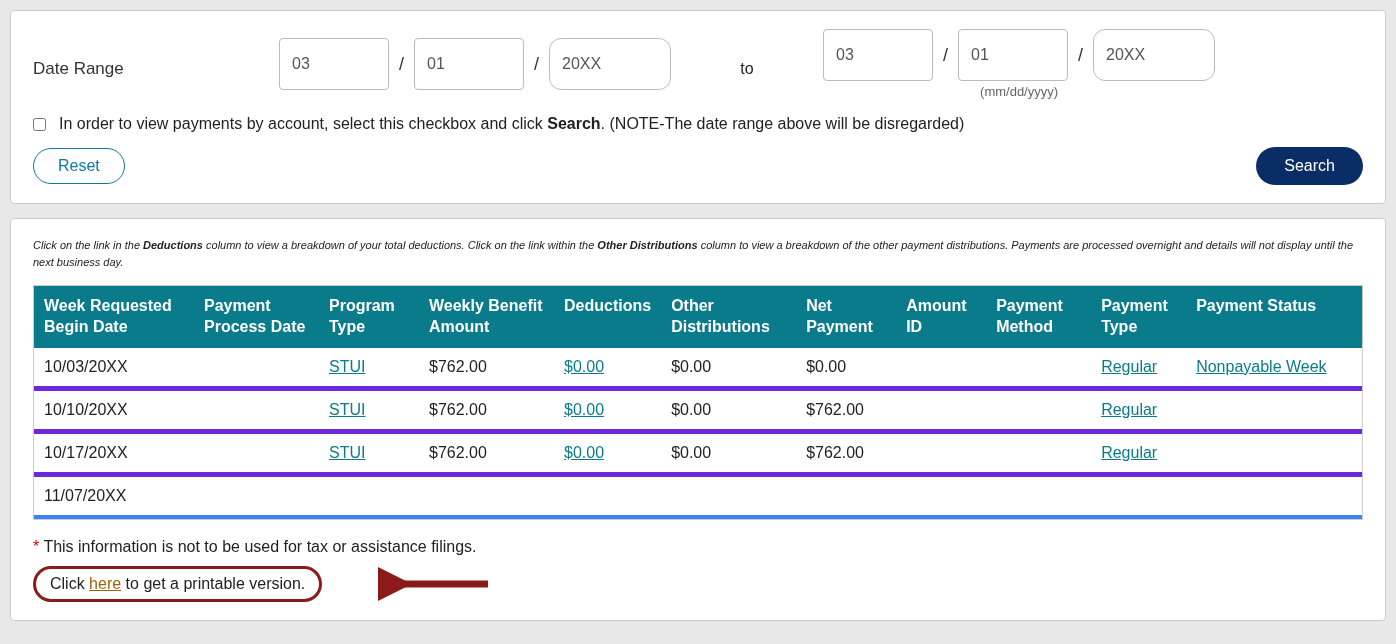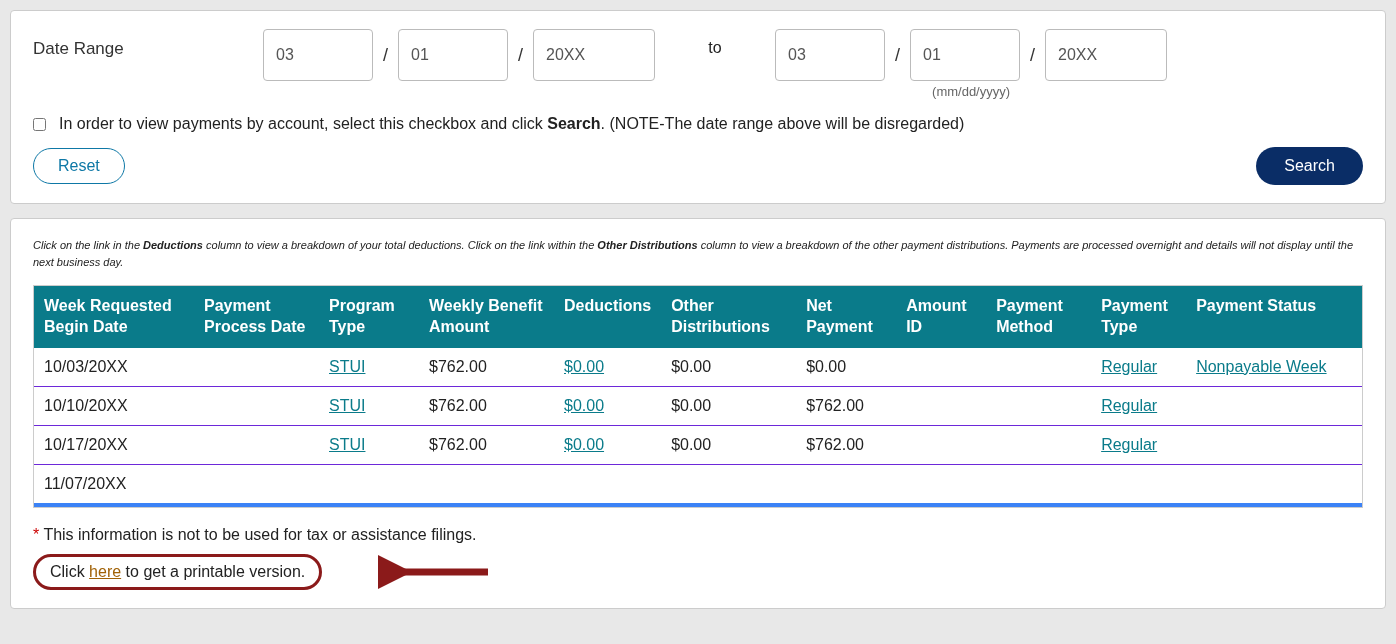--- a/index.html
+++ b/index.html
@@ -14,22 +14,22 @@
   }
   .panel {
     background: #fff;
     border: 1px solid #ccc;
     border-radius: 4px;
     padding: 18px 22px;
     margin-bottom: 14px;
   }
   .date-range-row {
     display: flex;
-    align-items: flex-start;
-    gap: 0;
+    align-items: center;
+    gap: 16px;
     margin-bottom: 16px;
   }
   .date-range-label {
     width: 230px;
     padding-top: 10px;
     font-size: 17px;
     color: #333;
   }
   .date-group {
     display: flex;
@@ -37,21 +37,21 @@
     gap: 6px;
   }
   .date-group input {
     border: 1px solid #bbb;
     border-radius: 4px;
     padding: 16px 12px;
     font-size: 16px;
     color: #555;
   }
   .date-group .mm, .date-group .dd { width: 110px; }
-  .date-group .yyyy { width: 122px; }
+  .date-group .yyyy { width: 122px; border-radius: 12px; }
   .slash { font-size: 18px; color: #333; padding: 0 4px; }
   .to-col {
     width: 120px;
     text-align: center;
     padding-top: 10px;
     font-size: 16px;
   }
   .date-hint {
     text-align: center;
     font-size: 13px;
@@ -107,21 +107,21 @@
     color: #fff;
     font-weight: 700;
     text-align: left;
     padding: 10px 10px;
     line-height: 1.3;
     vertical-align: top;
     font-size: 16px;
   }
   table.payments tbody td {
     padding: 10px 10px;
-    border-bottom: 1px solid #6d28d9;
+    border-bottom: 5px solid #6d28d9;
     vertical-align: top;
   }
   table.payments tbody tr:last-child td {
     border-bottom: 4px solid #3b82f6;
   }
   .table-wrap {
     border: 1px solid #ccc;
   }
   a.teal-link {
     color: #0a7b8a;

